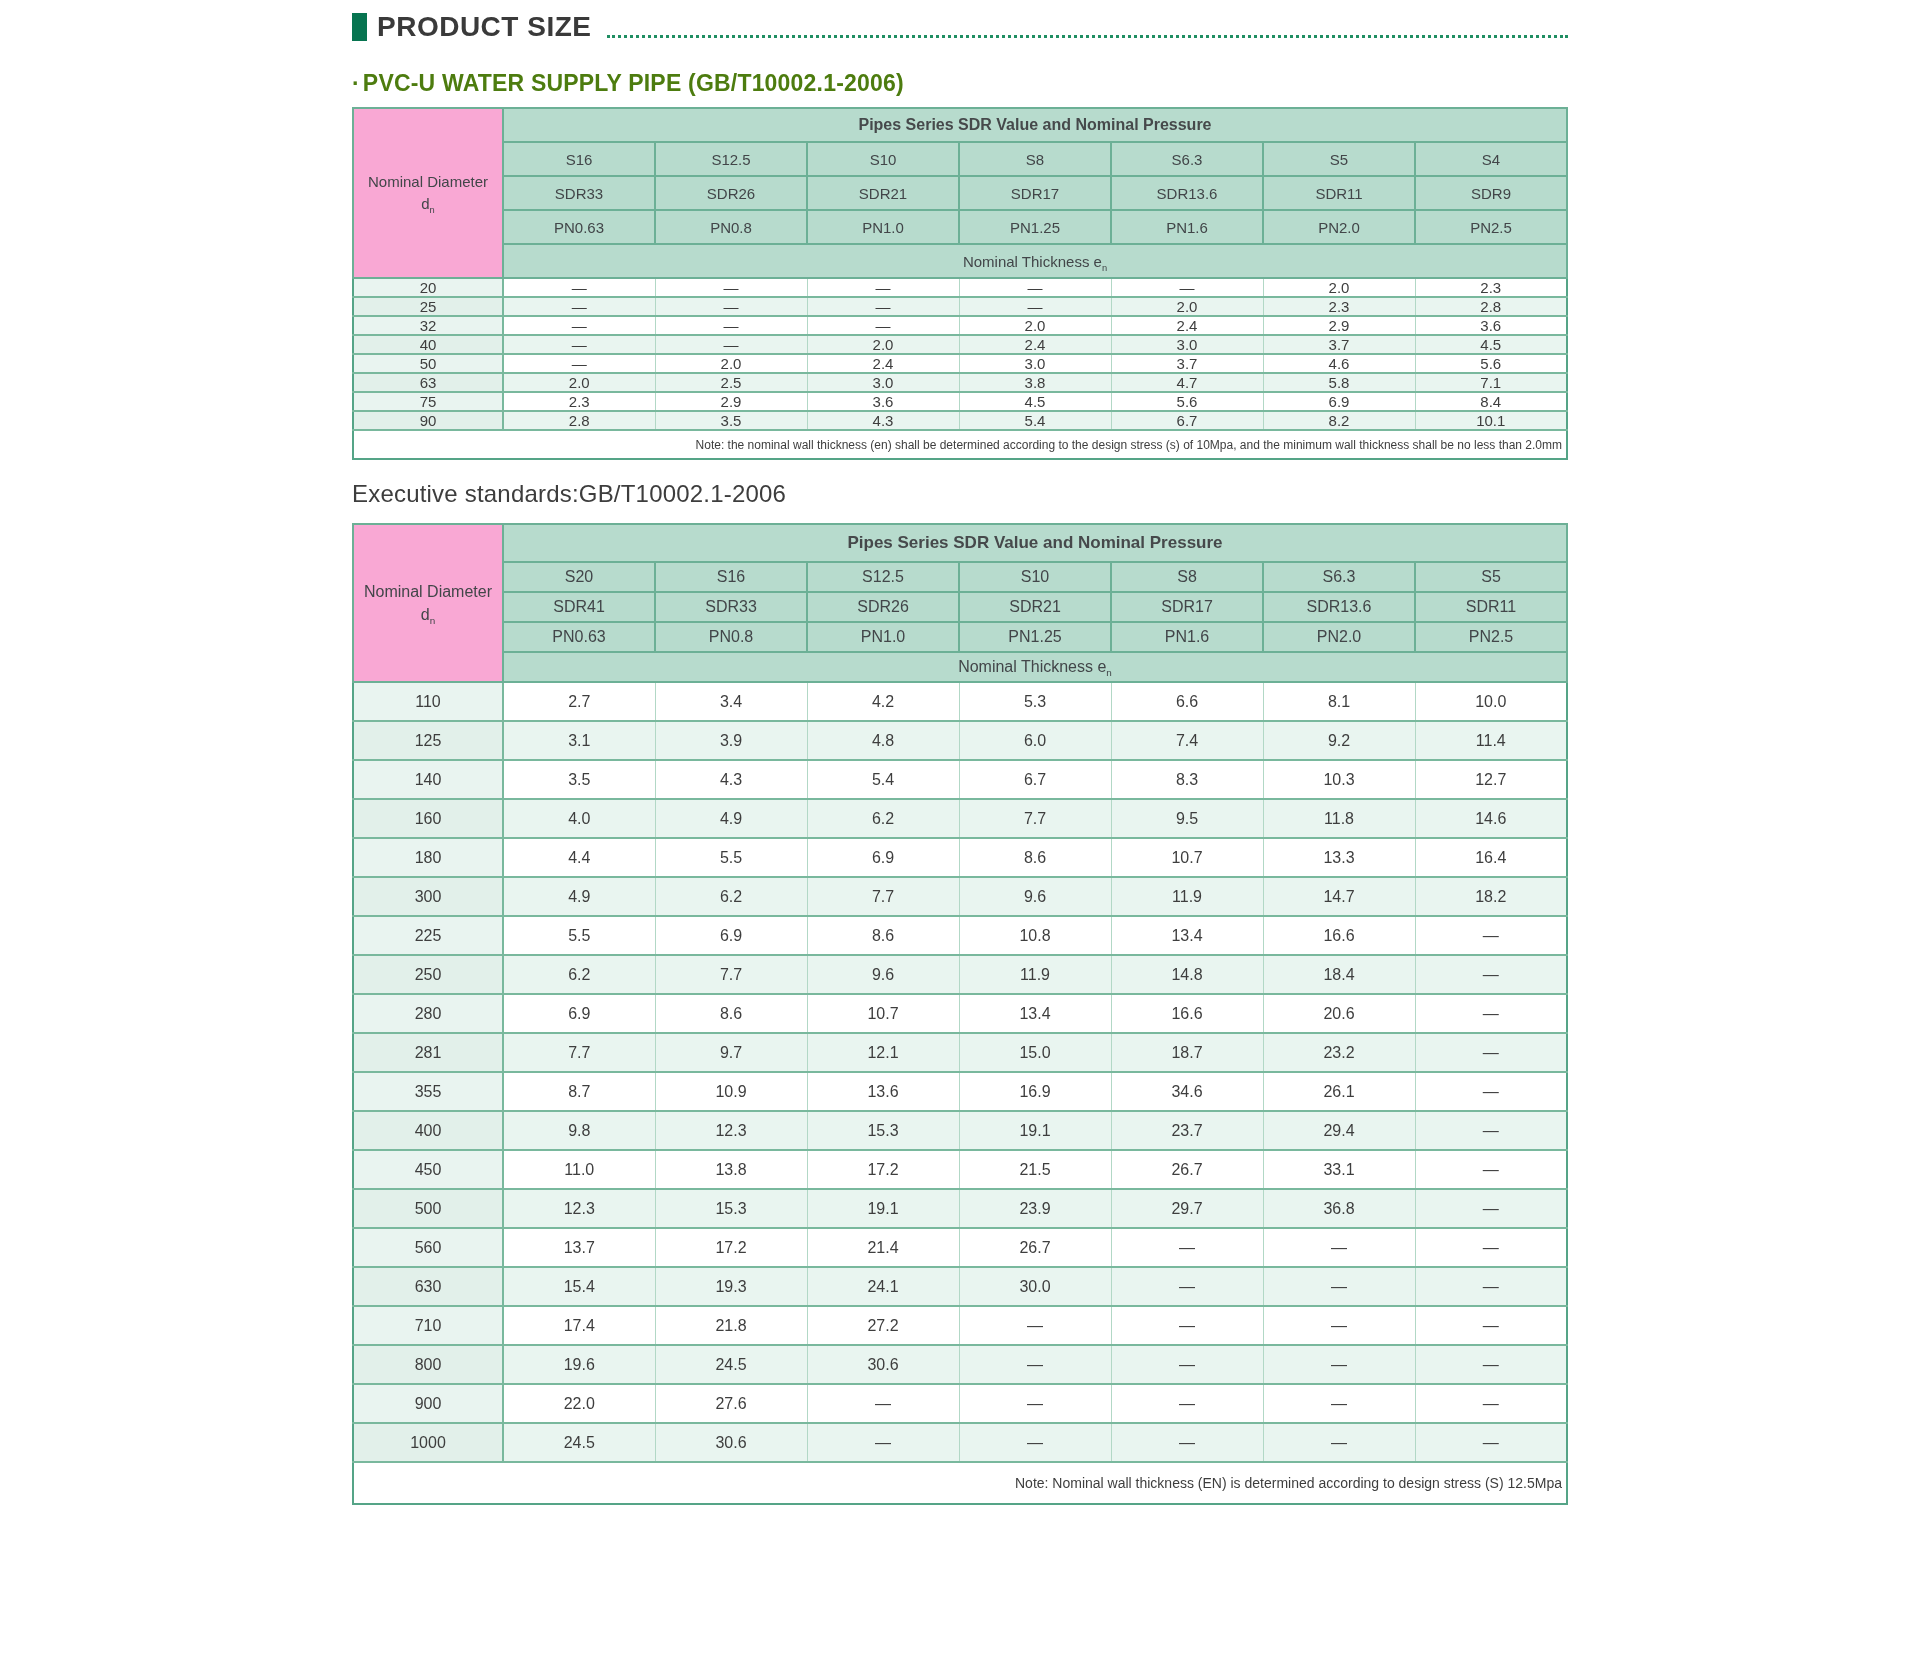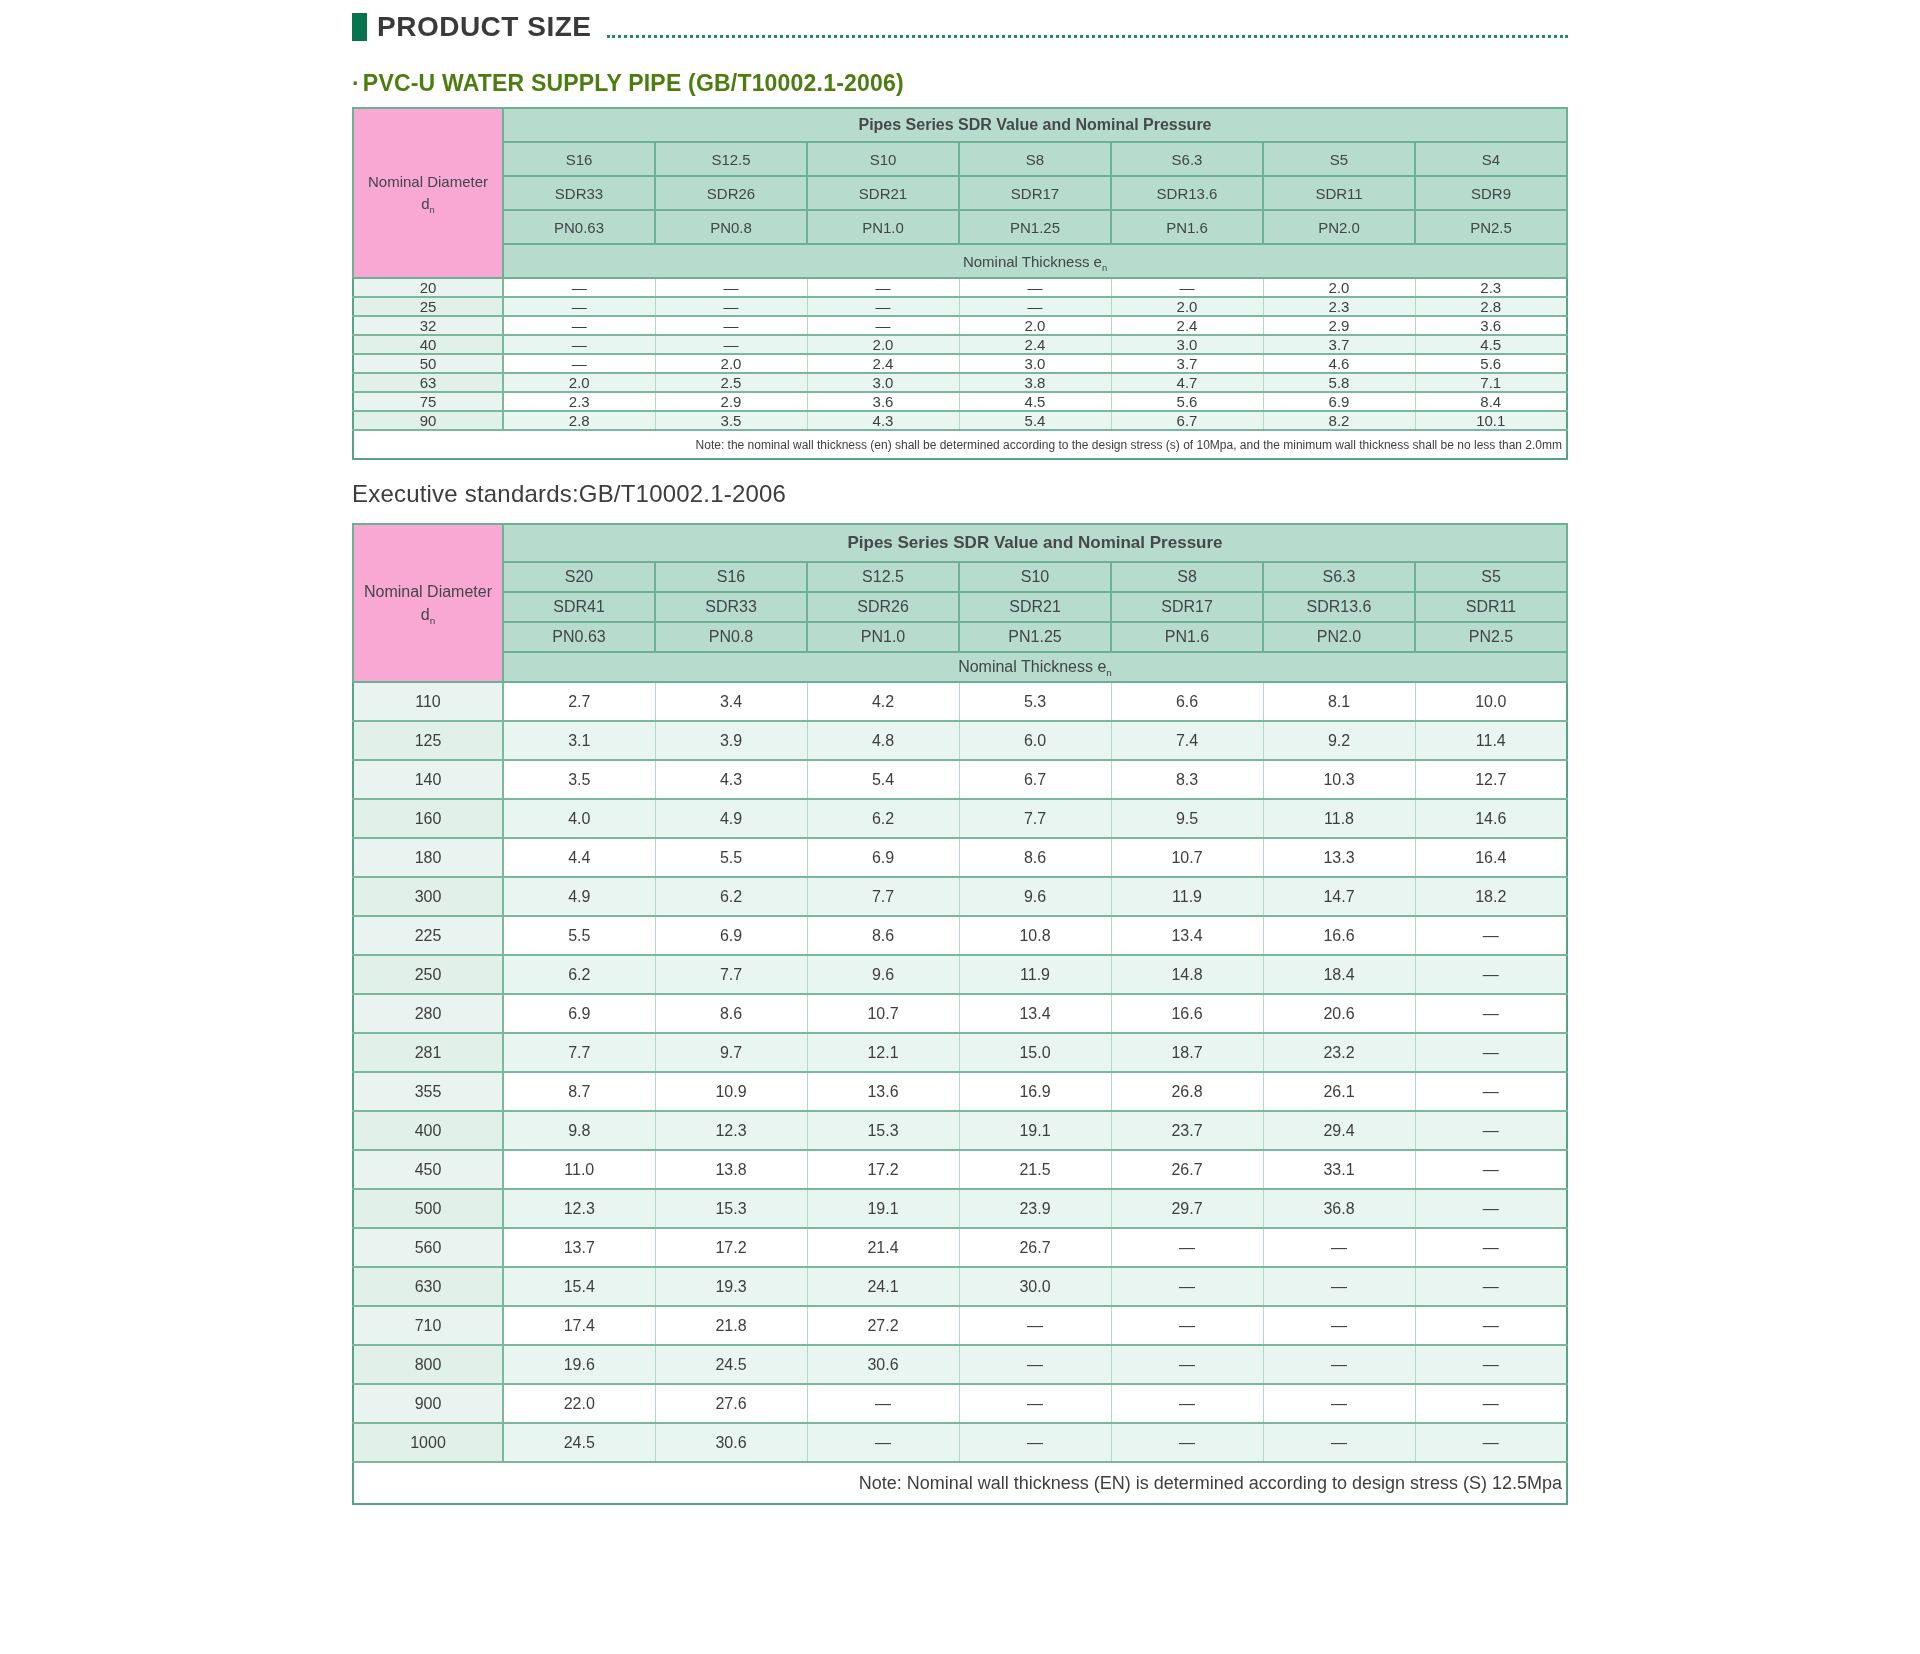--- a/index.html
+++ b/index.html
@@ -74,21 +74,21 @@
     letter-spacing: 0.2px;
   }
 
   
   #t2 { font-size: 16px; }
   #t2 thead tr { height: 30px; }
   #t2 thead tr.h-title { height: 38px; }
   #t2 td.htitle { font-size: 17px; }
   #t2 tbody tr { height: 39px; }
   #t2 tfoot tr { height: 42px; }
-  #t2 tfoot td { font-size: 18px; }
+  #t2 tfoot td { font-size: 14px; }
 </style>
 </head>
 <body>
 
 <div class="page">
 
   <div class="section-header">
     <span class="section-bar"></span>
     <h1 class="section-title">PRODUCT SIZE</h1>
     <span class="dotted-rule"></span>
@@ -381,21 +381,21 @@
           <td>18.7</td>
           <td>23.2</td>
           <td>—</td>
         </tr>
         <tr class="">
           <td class="dlabel">355</td>
           <td>8.7</td>
           <td>10.9</td>
           <td>13.6</td>
           <td>16.9</td>
-          <td>26.8</td>
+          <td>34.6</td>
           <td>26.1</td>
           <td>—</td>
         </tr>
         <tr class="alt">
           <td class="dlabel">400</td>
           <td>9.8</td>
           <td>12.3</td>
           <td>15.3</td>
           <td>19.1</td>
           <td>23.7</td>

